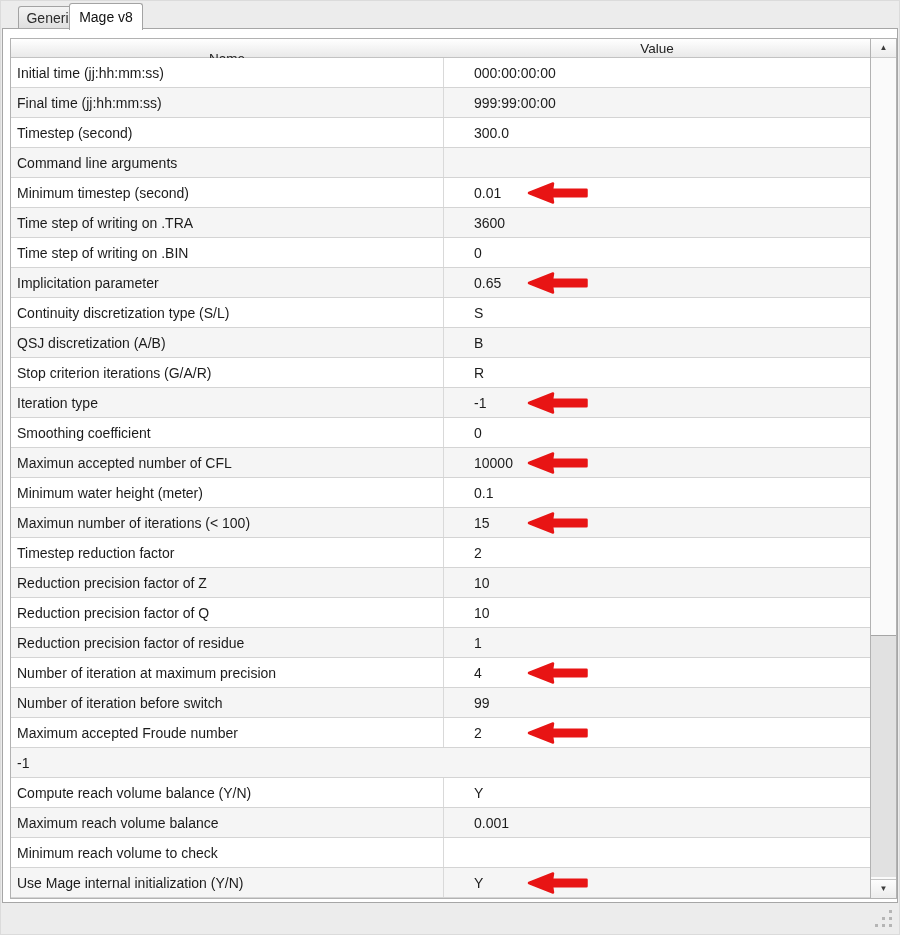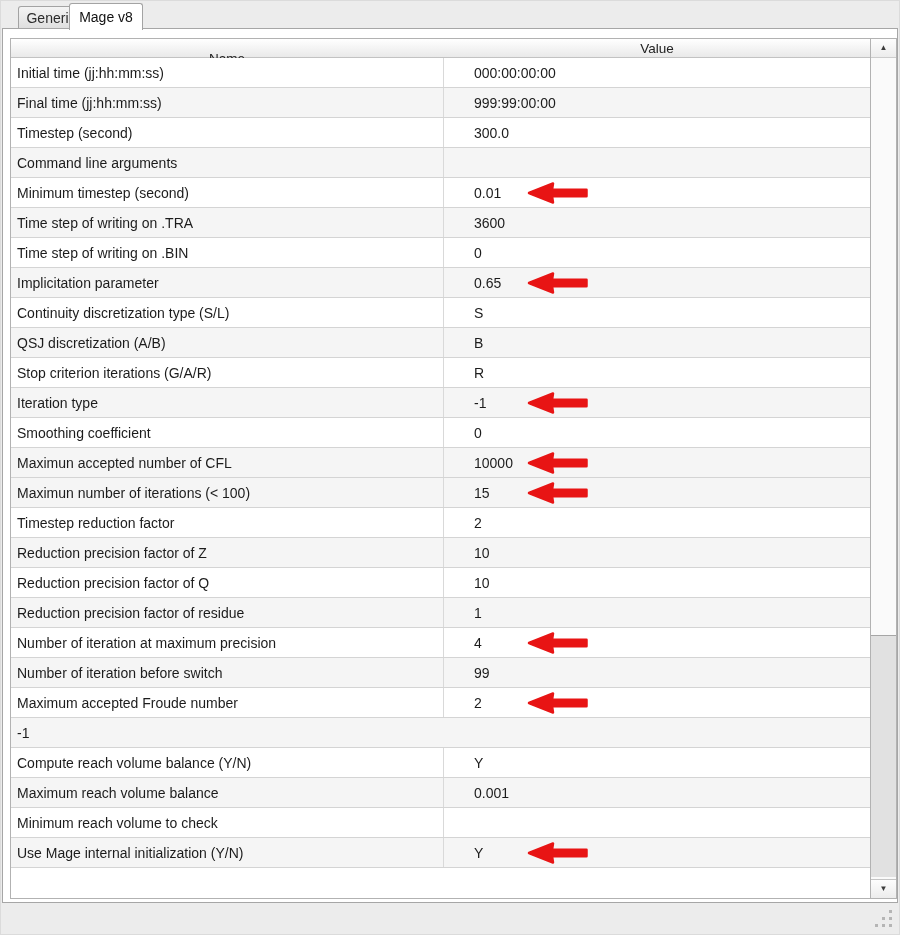--- a/index.html
+++ b/index.html
@@ -243,20 +243,27 @@
         <div class="row even">
           <div class="cell cell-name">Maximun accepted number of CFL</div>
           <div class="cell cell-value">
             <span>10000</span>
             <svg class="arrow" viewBox="0 0 64 24" xmlns="http://www.w3.org/2000/svg">
               <path d="M3 12 L27 2.5 L26 8.7 L60.5 8.7 L60.5 15.3 L26 15.3 L27 21.5 Z" fill="#e81414" stroke="#e81414" stroke-width="2.5" stroke-linejoin="round"></path>
             </svg>
           </div>
         </div>
 
+        <div class="row">
+          <div class="cell cell-name">Minimum water height (meter)</div>
+          <div class="cell cell-value">
+            <span>0.1</span>
+
+          </div>
+        </div>
 
         <div class="row even">
           <div class="cell cell-name">Maximun number of iterations (&lt; 100)</div>
           <div class="cell cell-value">
             <span>15</span>
             <svg class="arrow" viewBox="0 0 64 24" xmlns="http://www.w3.org/2000/svg">
               <path d="M3 12 L27 2.5 L26 8.7 L60.5 8.7 L60.5 15.3 L26 15.3 L27 21.5 Z" fill="#e81414" stroke="#e81414" stroke-width="2.5" stroke-linejoin="round"></path>
             </svg>
           </div>
         </div>

